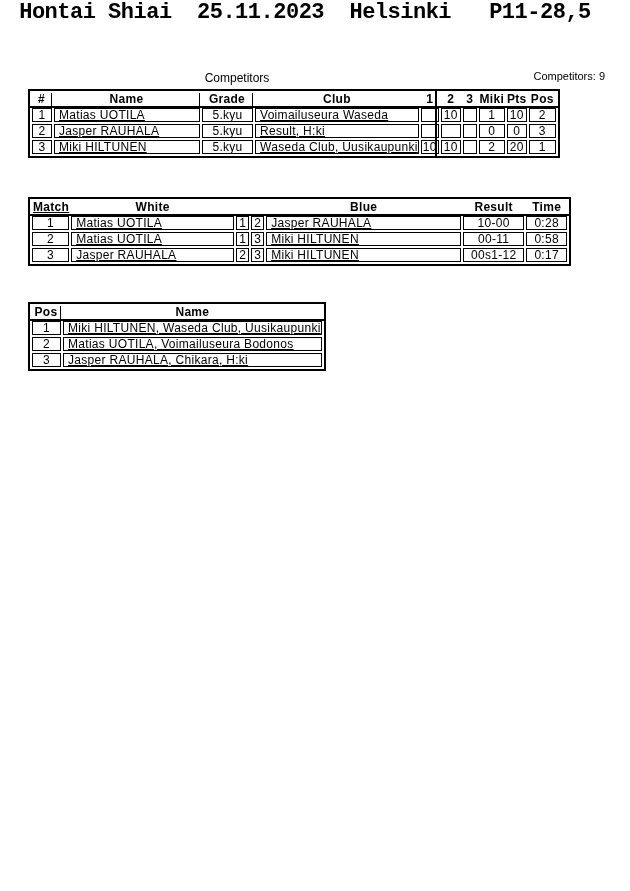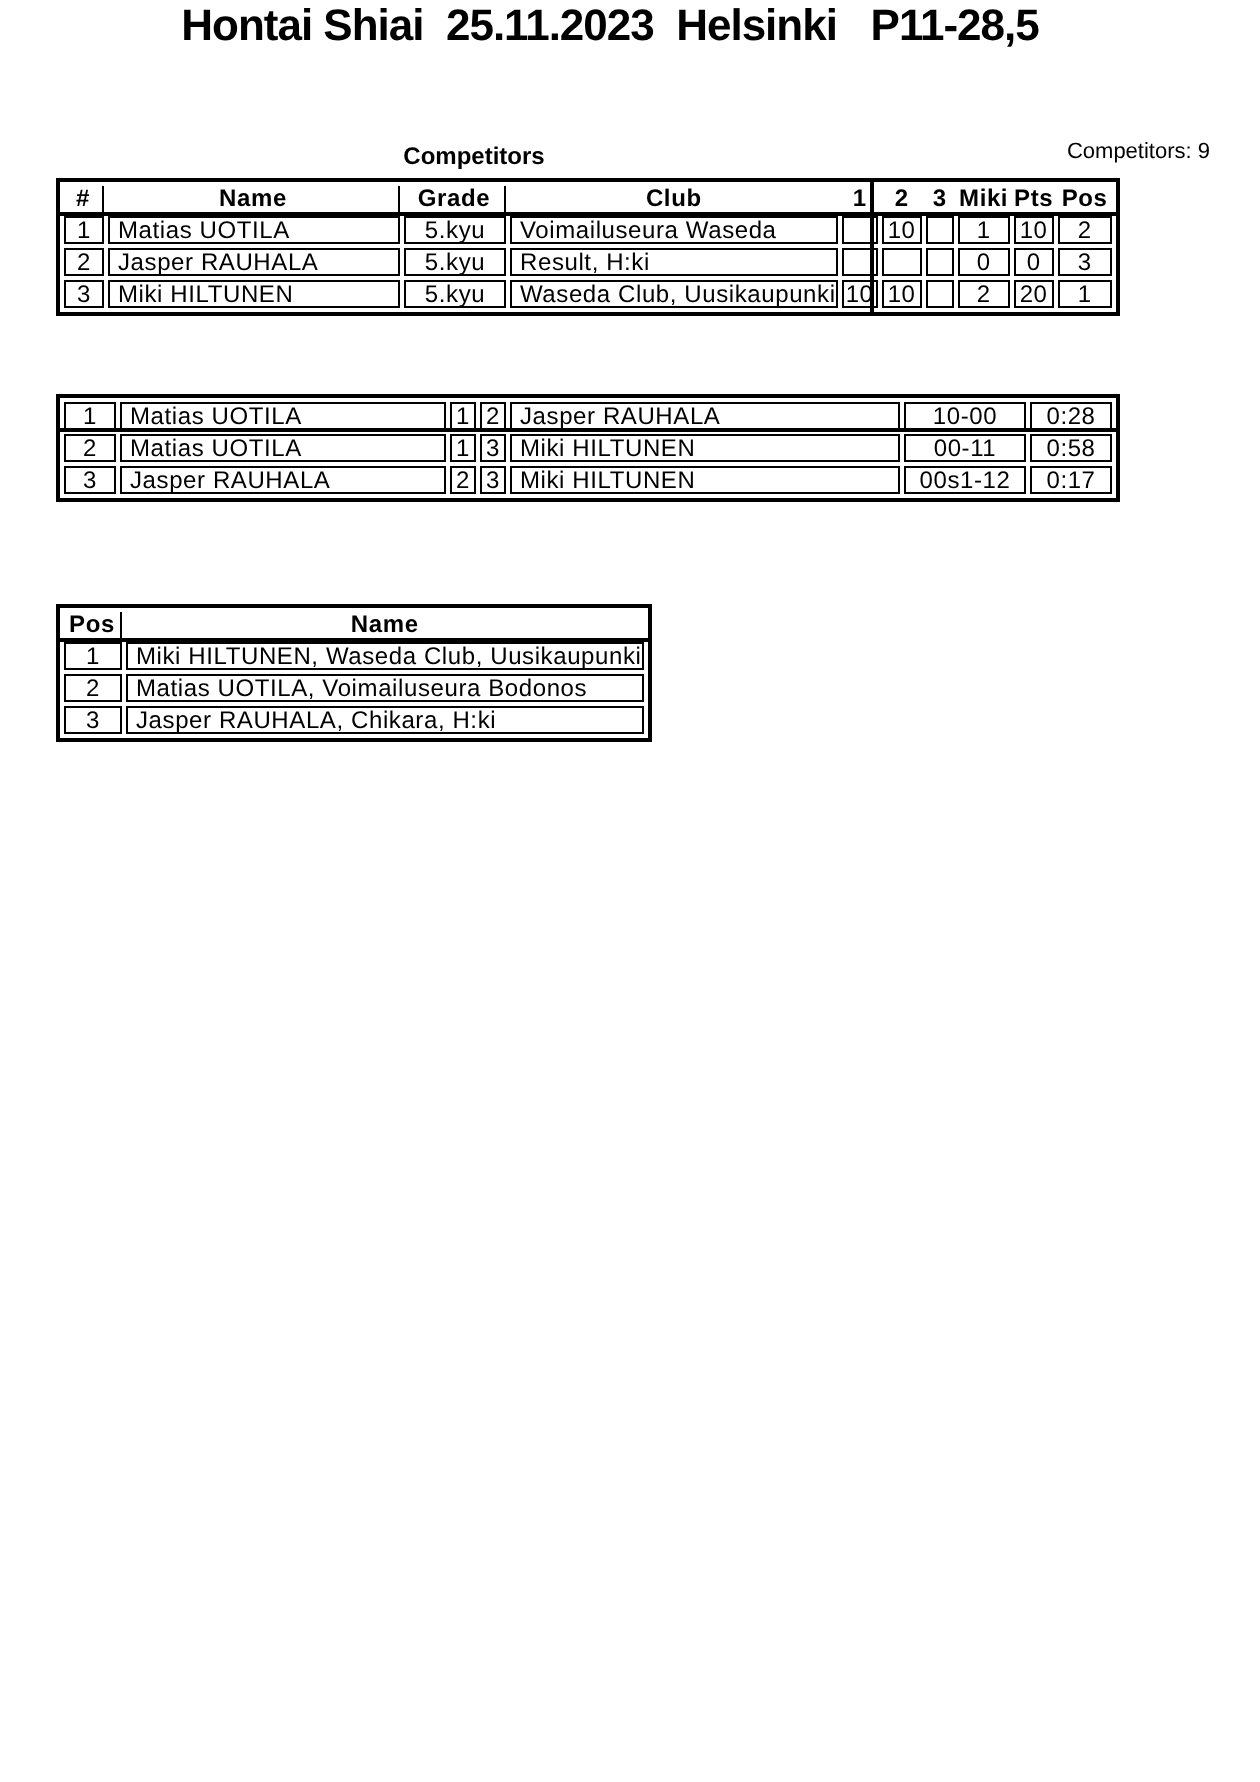--- a/index.html
+++ b/index.html
@@ -12,25 +12,26 @@
     overflow: hidden;
   }
   .abs { position: absolute; }
 
   .title {
     left: 0; top: 44; width: 610px;
     text-align: center;
     font-size: 22px; font-weight: bold;
     letter-spacing: -0.5px;
     white-space: pre;
+    font-family: Liberation Mono, monospace;
   }
   .sec-heading {
     width: 132px;
     text-align: center;
-    font-size: 12px; font-weight: bold;
+    font-size: 12px; font-weight: normal;
   }
   .count {
     left: 455px; top: 70px; width: 150px;
     text-align: right;
     font-size: 11px;
   }
 
   .tblwrap { position: absolute; }
   table {
     border-collapse: separate;
@@ -50,21 +51,21 @@
     font-weight: bold;
     height: 13px; line-height: 13px;
     border: none;
   }
   th.br { border-right: 1px solid #000; }
   td {
     border: 1px solid #000;
     height: 12px; line-height: 12px;
   }
   .ac { text-align: center; }
-  .al { text-align: left; padding-left: 4px; }
+  .al { text-align: left; padding-left: 4px; text-decoration: underline; }
   .ovf { position: relative; z-index: 5; background: transparent; }
 
   .hline {
     position: absolute;
     left: 2px; right: 2px; top: 17px; height: 2px;
     background: #000; z-index: 8;
   }
   .vline {
     position: absolute;
     top: 0; height: 100%; width: 2px;
@@ -155,20 +156,29 @@
     <colgroup>
       <col style="width:26px">
         <col style="width:163px">
         <col style="width:13px">
         <col style="width:13px">
       <col style="width:195px">
         <col style="width:61px">
         <col style="width:41px">
     </colgroup>
     <tbody>
+        <tr>
+      <th class="al" style="padding-left:1px;">Match</th>
+      <th class="ac">White</th>
+      <th></th>
+      <th></th>
+      <th class="ac">Blue</th>
+      <th class="ac">Result</th>
+      <th class="ac">Time</th>
+    </tr>
     <tr>
       <td class="ac">1</td>
       <td class="al">Matias UOTILA</td>
       <td class="ac">1</td>
       <td class="ac">2</td>
       <td class="al">Jasper RAUHALA</td>
       <td class="ac">10-00</td>
       <td class="ac">0:28</td>
     </tr>
     <tr>

